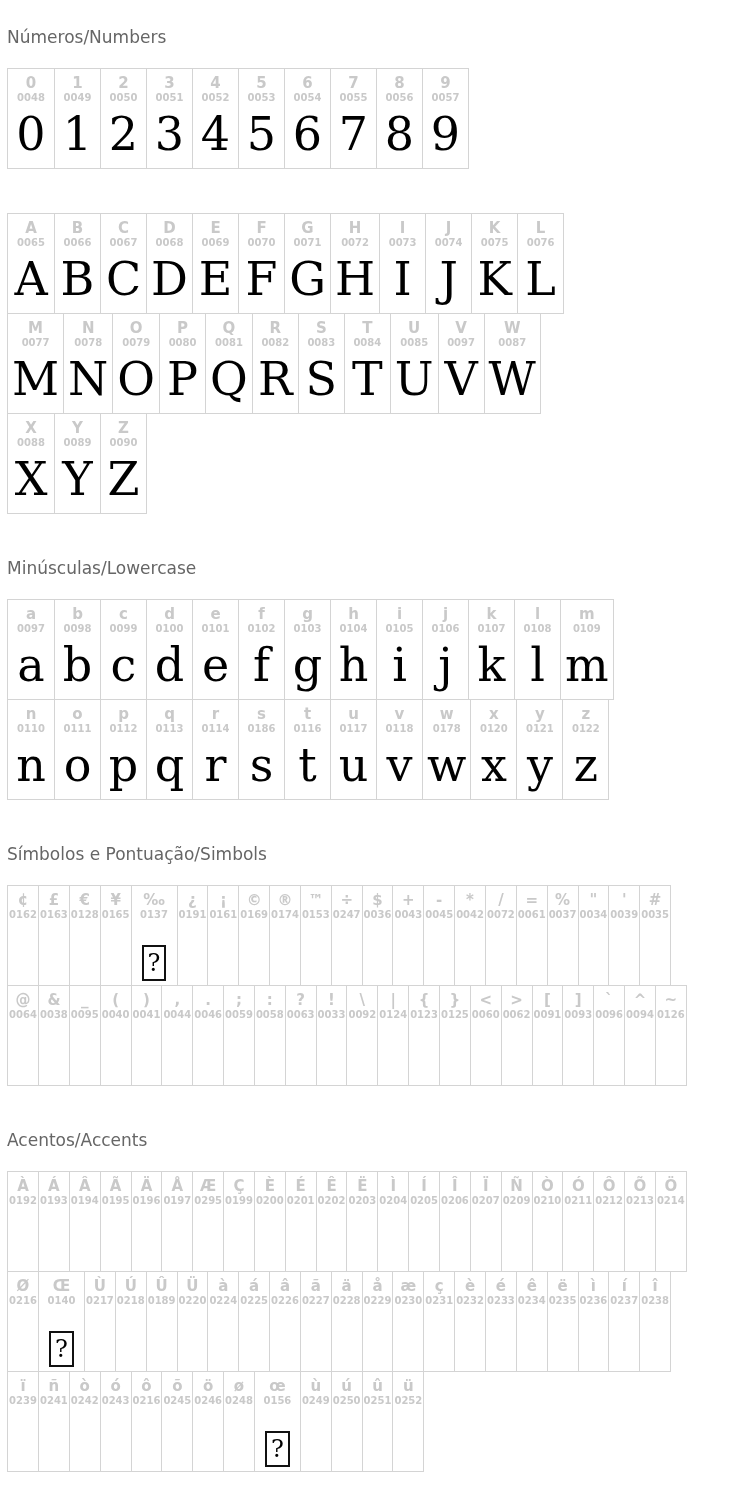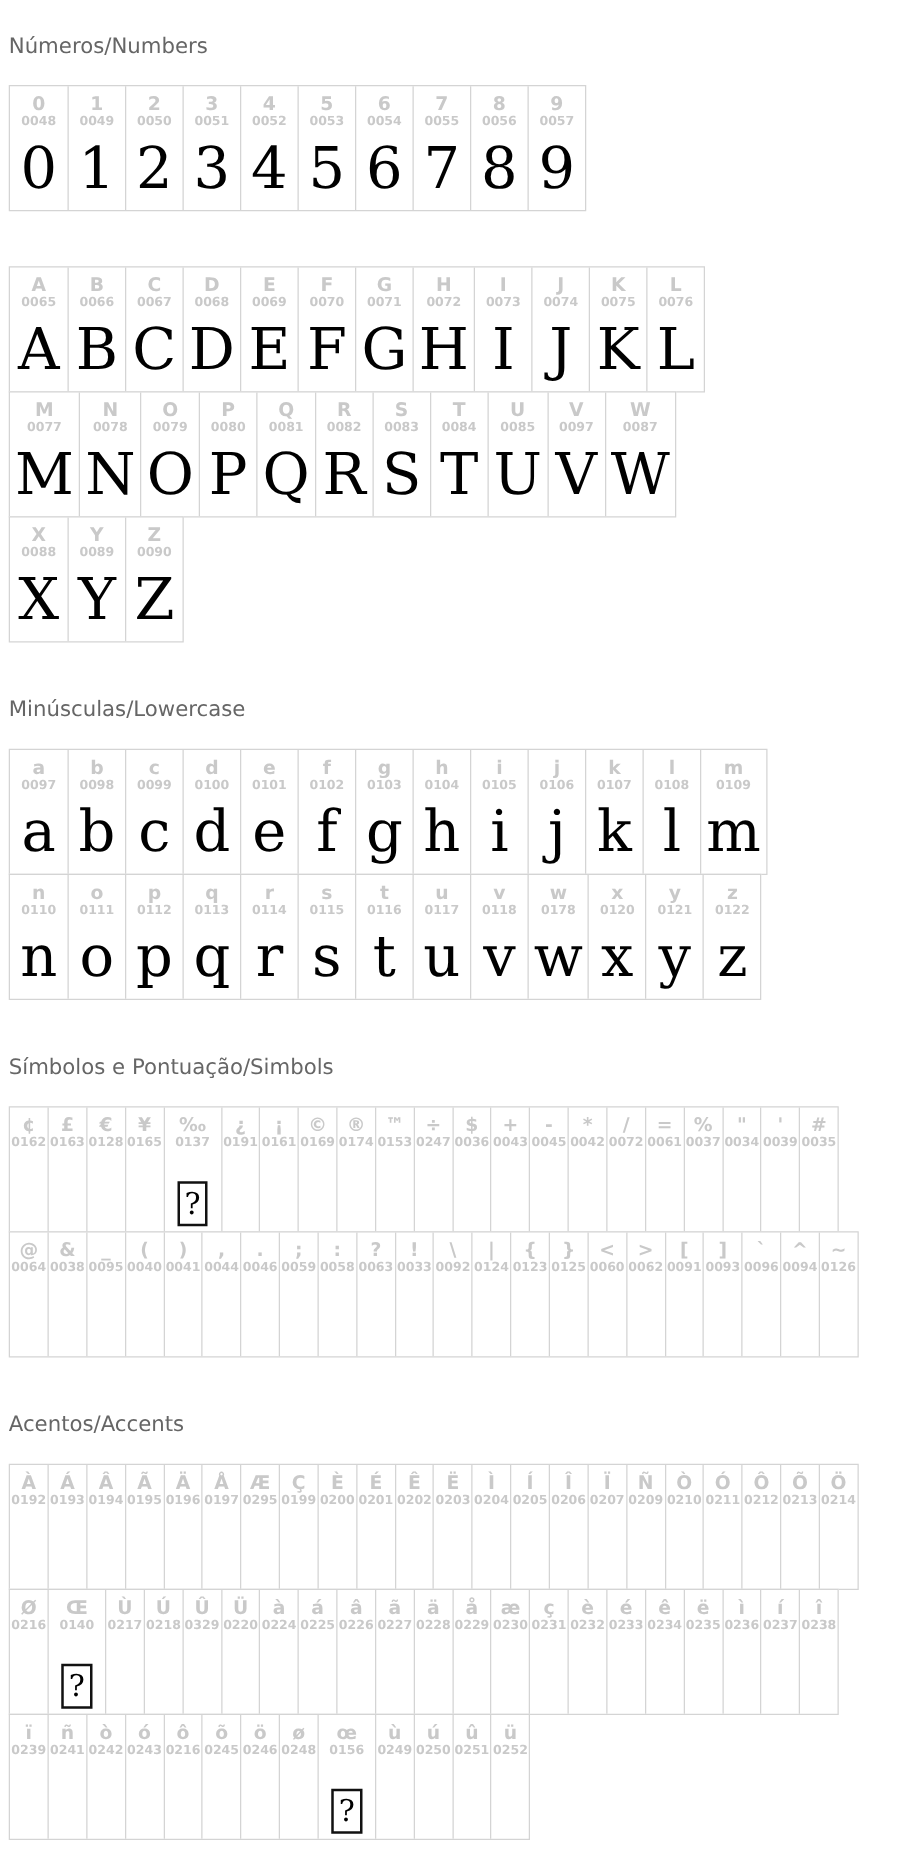--- a/index.html
+++ b/index.html
@@ -353,21 +353,21 @@
           <div class="char-code">0113</div>
           <div class="char-glyph">q</div>
         </div>
         <div class="char-cell has-glyph">
           <div class="char-label">r</div>
           <div class="char-code">0114</div>
           <div class="char-glyph">r</div>
         </div>
         <div class="char-cell has-glyph">
           <div class="char-label">s</div>
-          <div class="char-code">0115</div>
+          <div class="char-code">0186</div>
           <div class="char-glyph">s</div>
         </div>
         <div class="char-cell has-glyph">
           <div class="char-label">t</div>
           <div class="char-code">0116</div>
           <div class="char-glyph">t</div>
         </div>
         <div class="char-cell has-glyph">
           <div class="char-label">u</div>
           <div class="char-code">0117</div>
@@ -752,21 +752,21 @@
           <div class="char-code">0217</div>
           <div class="char-glyph"></div>
         </div>
         <div class="char-cell">
           <div class="char-label">Ú</div>
           <div class="char-code">0218</div>
           <div class="char-glyph"></div>
         </div>
         <div class="char-cell">
           <div class="char-label">Û</div>
-          <div class="char-code">0329</div>
+          <div class="char-code">0189</div>
           <div class="char-glyph"></div>
         </div>
         <div class="char-cell">
           <div class="char-label">Ü</div>
           <div class="char-code">0220</div>
           <div class="char-glyph"></div>
         </div>
         <div class="char-cell">
           <div class="char-label">à</div>
           <div class="char-code">0224</div>

